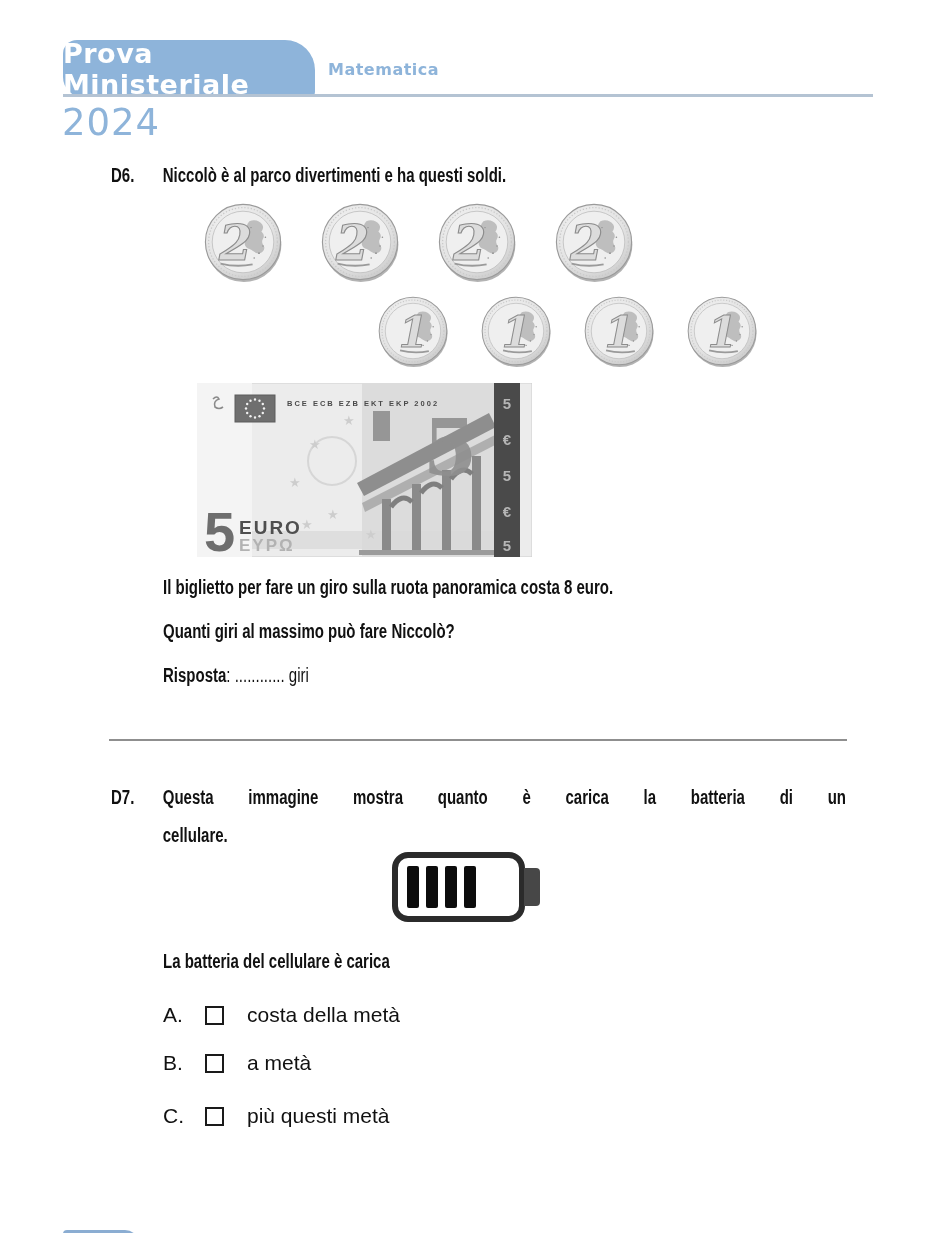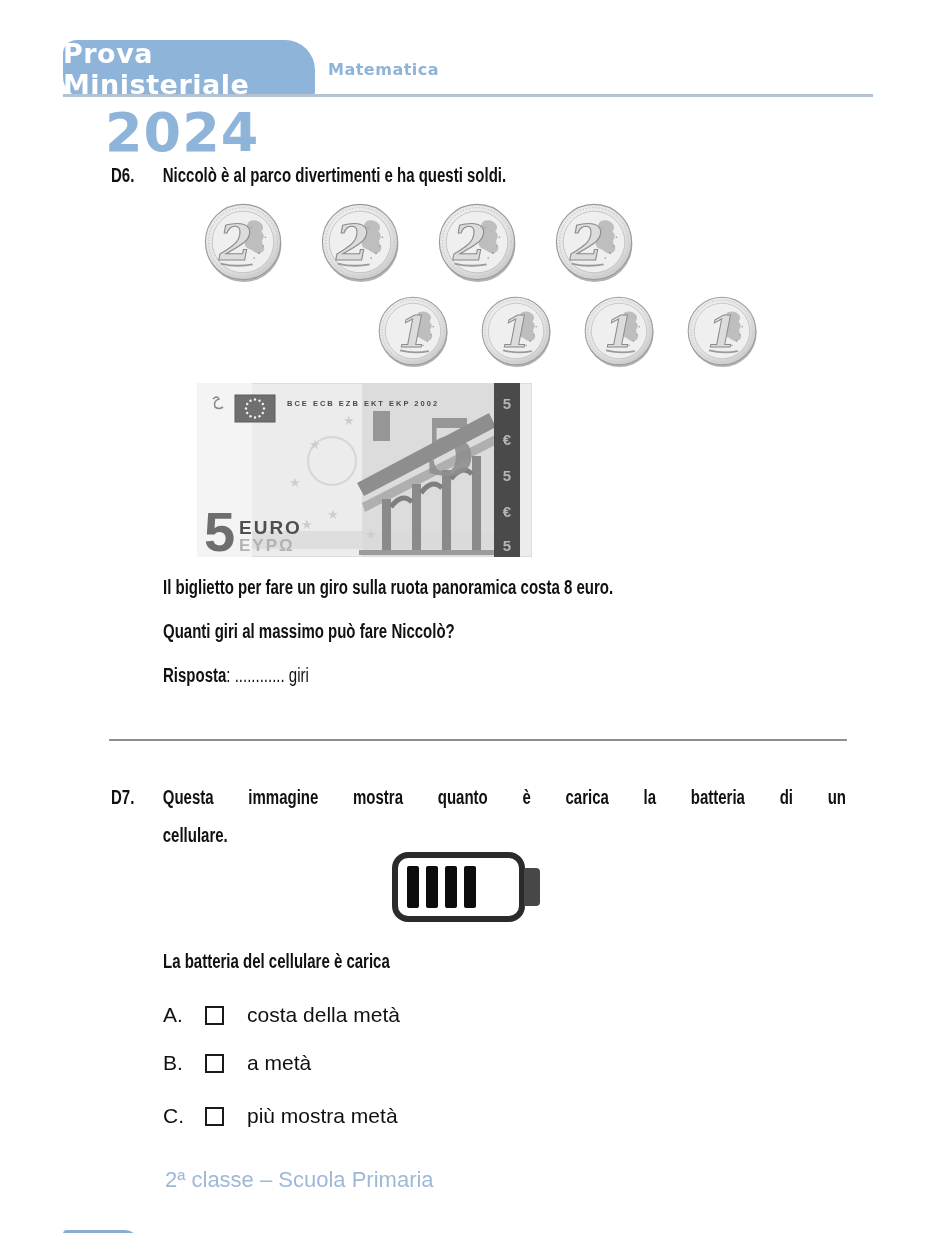--- a/index.html
+++ b/index.html
@@ -12,22 +12,22 @@
          background:var(--accent-blue,#8eb4da); border-radius:14px 30px 5px 20px;
          display:flex; align-items:center; justify-content:center; }
   .tab-label { color:#fff; font-weight:bold; font-size:27px; letter-spacing:.5px;
                font-family:"DejaVu Sans", sans-serif; }
   .subject-label { position:absolute; left:328px; top:60px; color:var(--accent-blue,#8eb4da);
                    font-weight:bold; font-size:16px; letter-spacing:.5px;
                    font-family:"DejaVu Sans", sans-serif; }
   .header-line { position:absolute; left:63px; top:94px; width:810px; height:3px;
                  background:var(--header-line,#b4c3d3); }
   .year { position:absolute; left:62px; top:101px; color:var(--accent-blue,#8eb4da);
-          font-weight:bold; font-size:54px; letter-spacing:1px;
-          font-family:"DejaVu Sans", sans-serif;margin-left:43px; }
+          font-weight:normal; font-size:37px; letter-spacing:1px;
+          font-family:"DejaVu Sans", sans-serif; }
 
   
   .qrow { position:absolute; left:111px; display:flex; transform:scaleX(0.75);
           transform-origin:0 0; font-weight:bold; font-size:20px; line-height:38px; }
   .qnum { width:69px; flex:none; }
   .qbody-one { white-space:nowrap; }
   .qbody-just { width:911px; }
   .just-line { display:block; text-align:justify; text-align-last:justify; }
   .plain-line { display:block; }
 
@@ -328,21 +328,20 @@
     <span class="opt-label">costa della metà</span>
   </div>
   <div class="option-row" style="top:1051px;">
     <span class="opt-letter">B.</span>
     <span class="opt-box"></span>
     <span class="opt-label">a metà</span>
   </div>
   <div class="option-row" style="top:1104px;">
     <span class="opt-letter">C.</span>
     <span class="opt-box"></span>
-    <span class="opt-label">più mostra metà</span>
+    <span class="opt-label">più questi metà</span>
   </div>
 
   <div class="page-badge">
     <span>64</span>
   </div>
-  <span class="footer-caption">2ª classe – Scuola Primaria</span>
 
 </div>
 
 </body></html>

